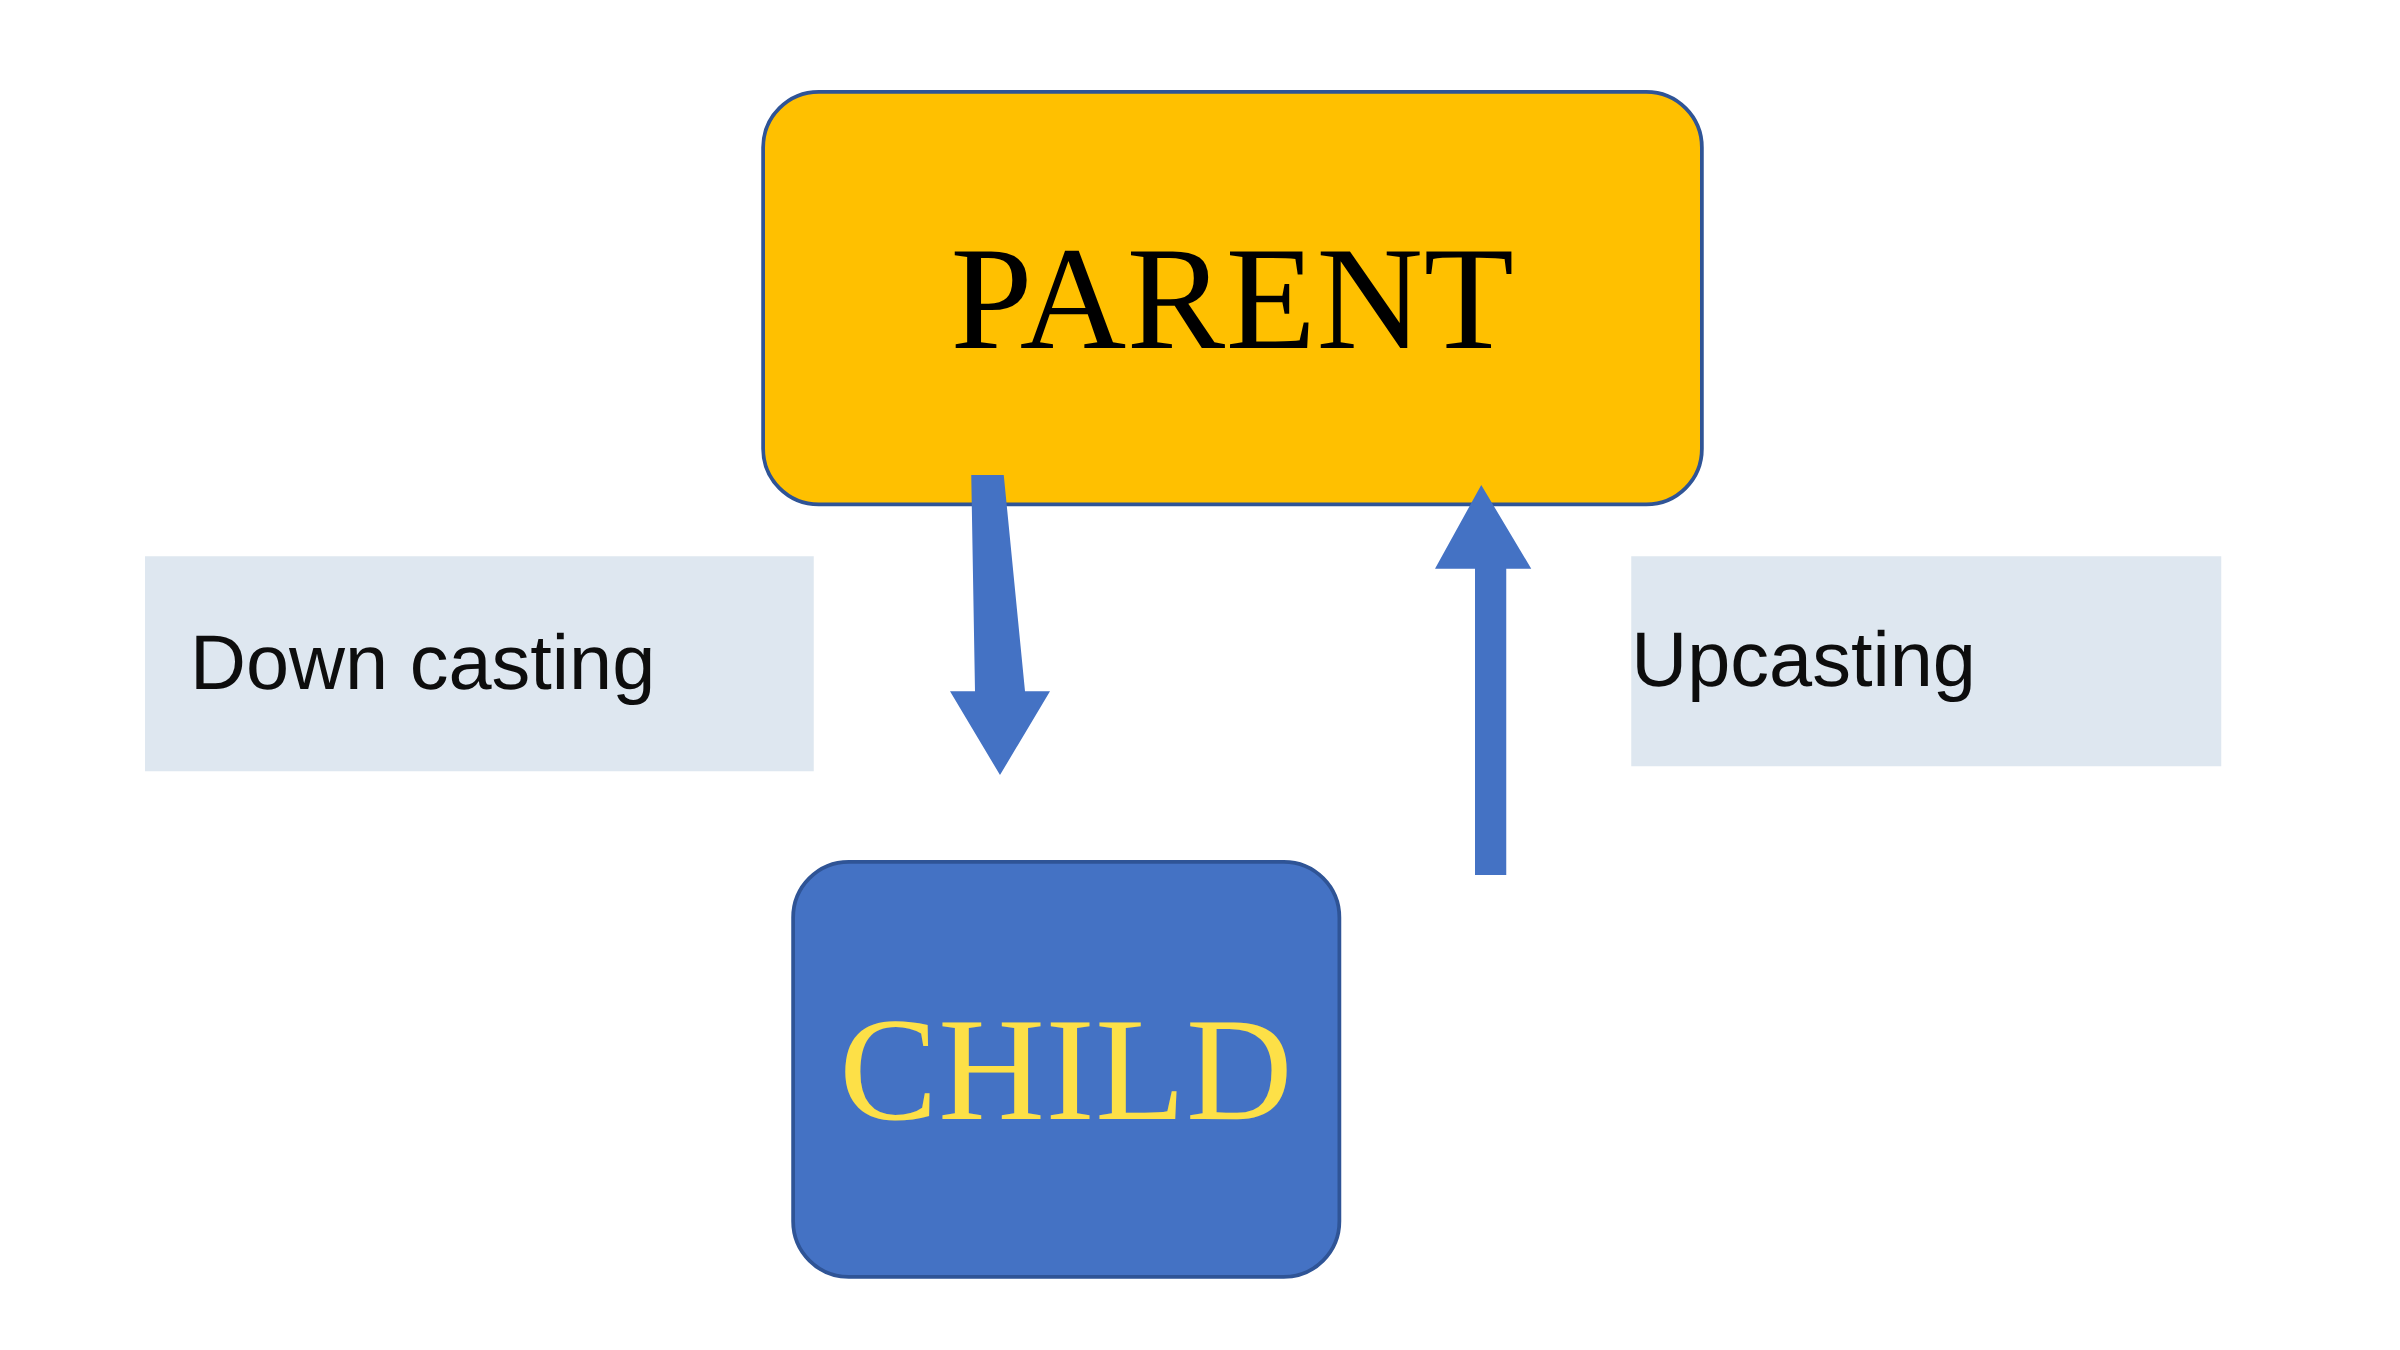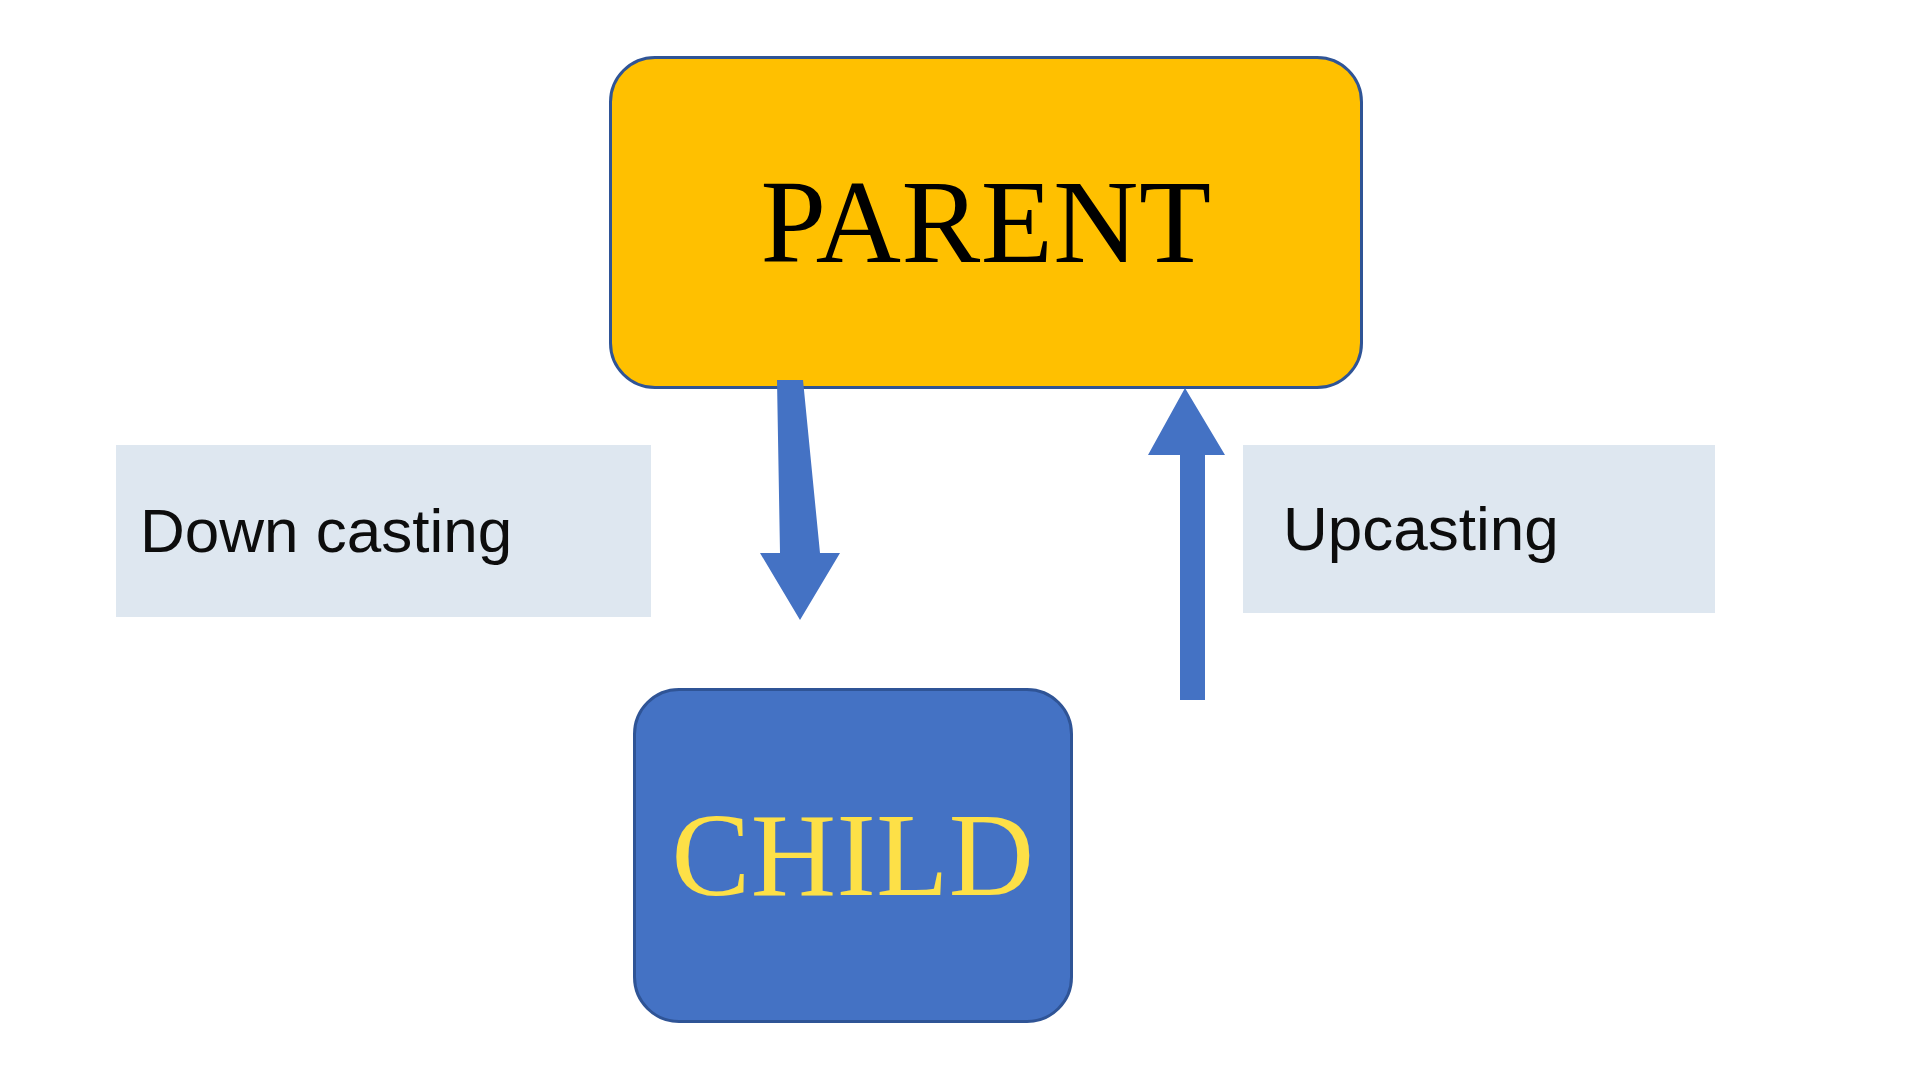--- a/index.html
+++ b/index.html
@@ -74,47 +74,46 @@
     color: #0d0d0d;
     line-height: 1;
     white-space: nowrap;
   }
 
   #downcast-callout {
     left: 116px;
     top: 445px;
     width: 535px;
     height: 172px;
-    padding-left: 24px;
+    padding-left: 36px;
   }
   #upcast-callout {
-    left: 1243px;
+    left: 1305px;
     top: 445px;
     width: 472px;
     height: 168px;
-    padding-left: 40px;
   }
 
   
   #arrow-layer {
     position: absolute;
     left: 0;
     top: 0;
     width: 1920px;
     height: 1080px;
     z-index: 4;
     pointer-events: none;
   }
 </style>
 </head>
 <body>
 
 <div id="canvas" style="background: rgb(255, 255, 255);">
 
-  <div class="node" id="parent-node" style="background: rgb(255, 192, 0); border-color: rgb(47, 84, 150);">
+  <div class="node" id="parent-node" style="background: rgb(255, 192, 0); border-color: rgb(47, 84, 150); margin-top: 16px;">
     <span class="node-label" style="color: rgb(0, 0, 0);">PARENT</span>
   </div>
 
   <div class="node" id="child-node" style="background: rgb(68, 114, 196); border-color: rgb(47, 84, 150);">
     <span class="node-label" style="color: #fde047;">CHILD</span>
   </div>
 
   <div class="callout" id="downcast-callout" style="background: rgb(222, 231, 240);">
     <span class="callout-label" style="color: rgb(13, 13, 13);">Down casting</span>
   </div>

